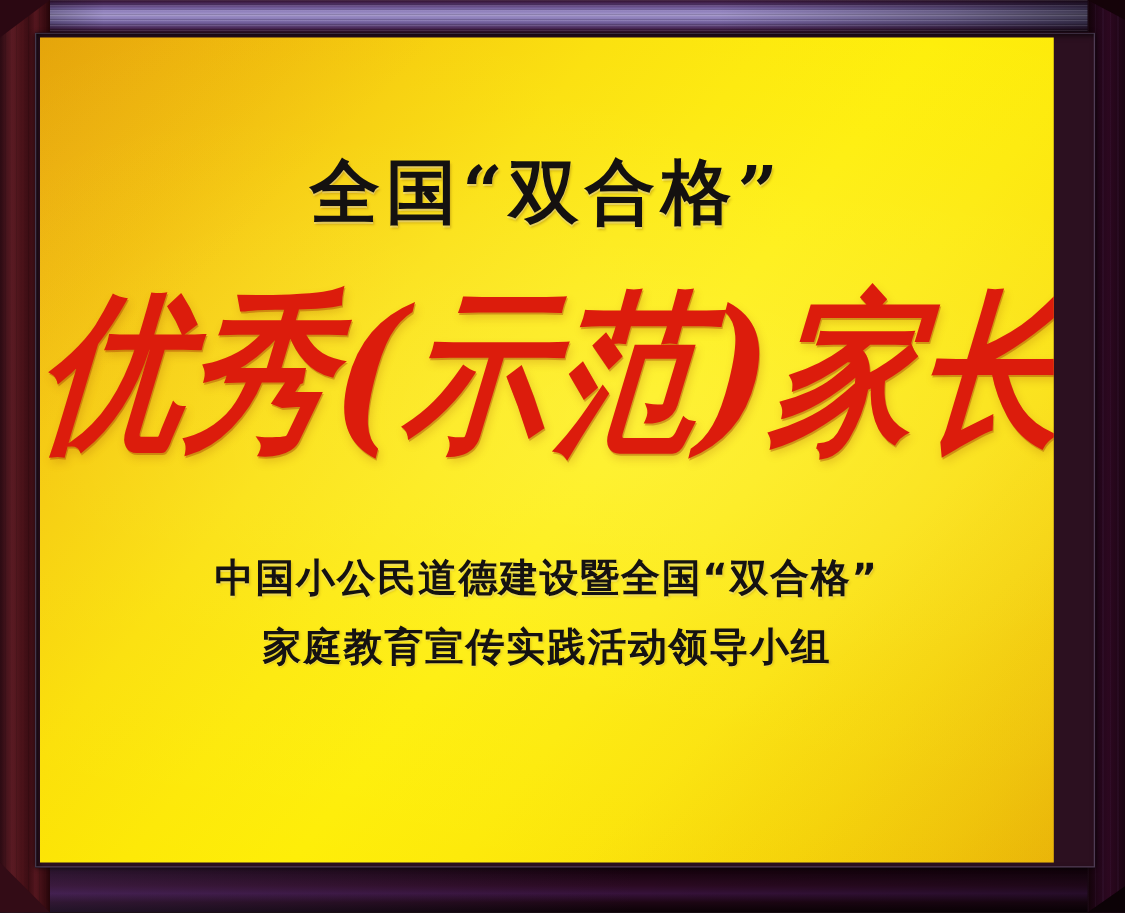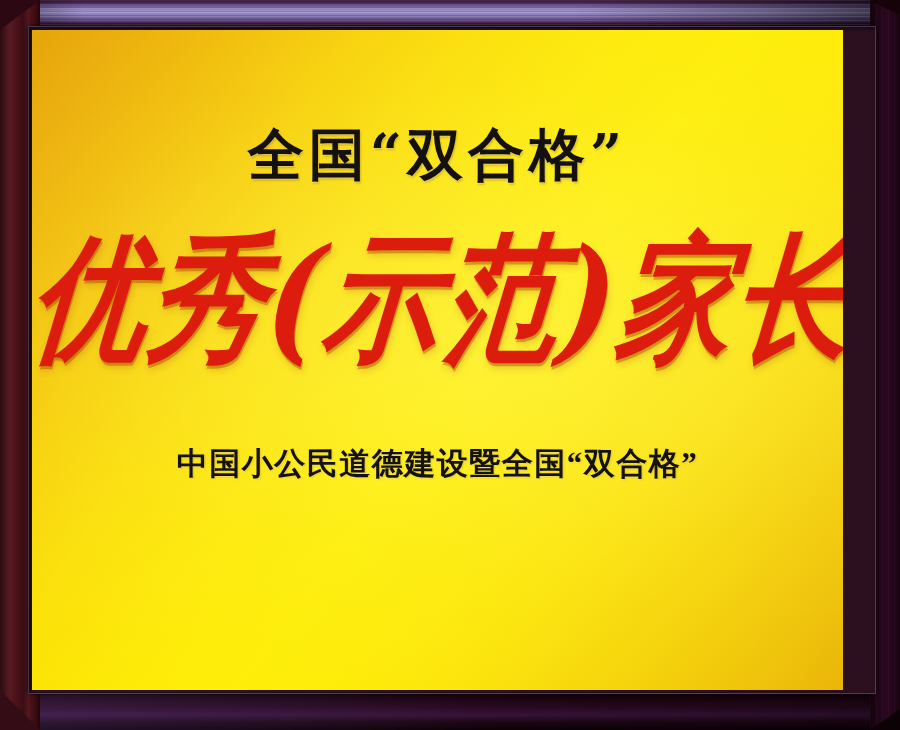--- a/index.html
+++ b/index.html
@@ -304,21 +304,20 @@
     text-shadow:
       0 1px 0 rgba(255,255,255,0.25),
       1px 1px 2px rgba(120,70,0,0.22);
   }
   .footer-line {
     font-size: 31px;
     line-height: 1.0;
     letter-spacing: 1.5px;
     margin-bottom: 24px;
     white-space: nowrap;
-    font-family: Liberation Serif, serif;
   }
   .footer-line.l3 {
     letter-spacing: 7px;
     margin-bottom: 0;
   }
 </style>
 </head>
 <body>
 
 <div class="stage">
@@ -341,18 +340,19 @@
 
   <div class="plate">
     <div class="plate-inner">
 
       <div class="headline">全国“双合格”</div>
 
       <div class="calligraphy">优秀(示范)家长学校</div>
 
       <div class="footer">
         <div class="footer-line l1">中国小公民道德建设暨全国“双合格”</div>
+        <div class="footer-line l2">家庭教育宣传实践活动领导小组</div>
       </div>
 
     </div>
   </div>
 
 </div>
 
 </body></html>

